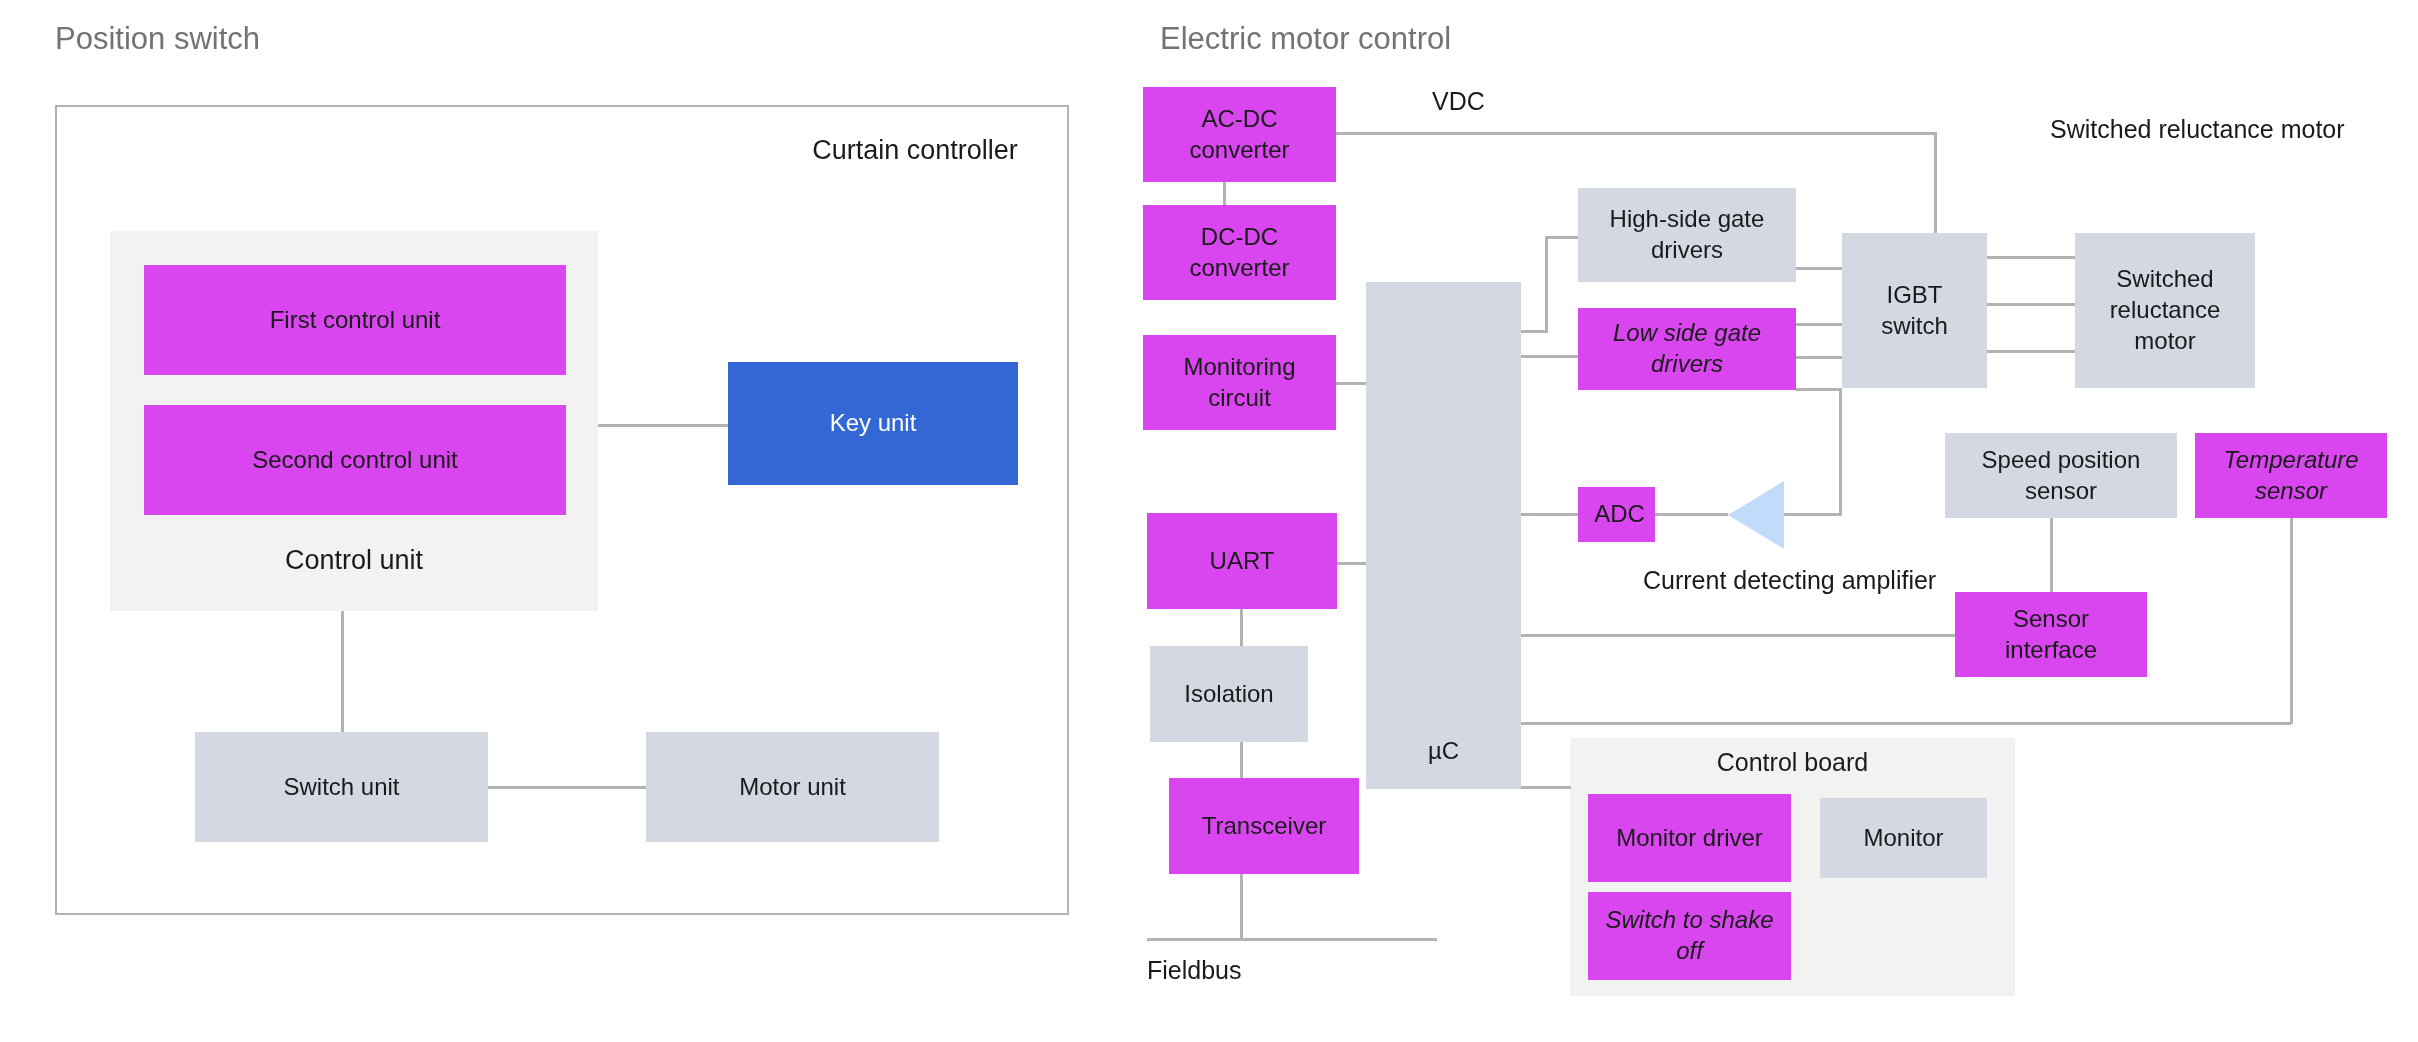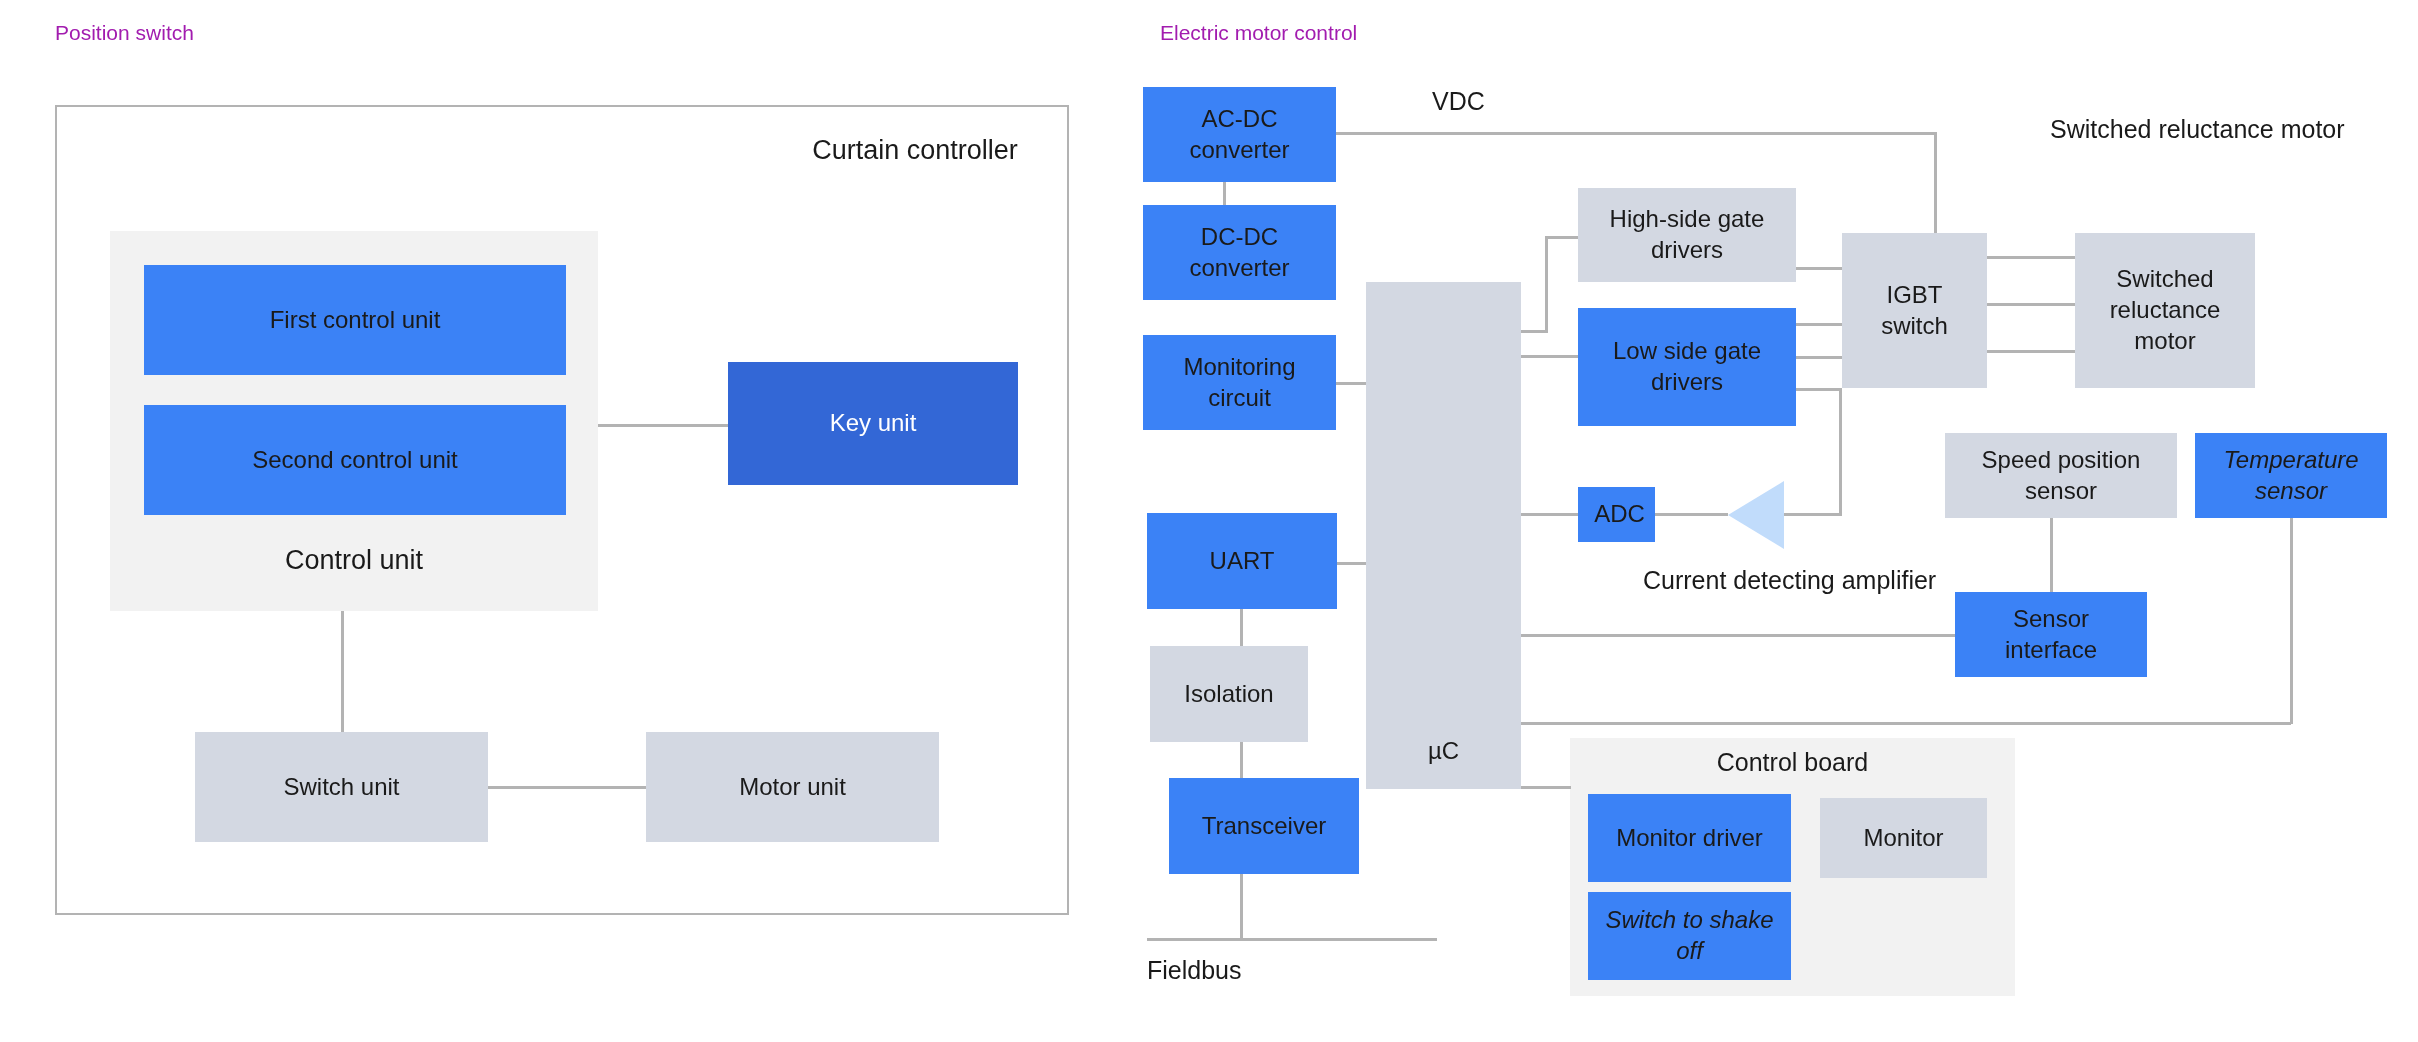--- a/index.html
+++ b/index.html
@@ -13,22 +13,22 @@
   }
   #canvas {
     position: relative;
     width: 2418px;
     height: 1042px;
     background: #ffffff;
     overflow: hidden;
   }
   .sec-title {
     position: absolute;
-    font-size: 21px;
-    color: #a21caf;
+    font-size: 31px;
+    color: #737373;
     white-space: nowrap;
     line-height: 1.2;
     text-align: center;
   }
   .caption {
     position: absolute;
     font-size: 25px;
     color: #1a1a1a;
     white-space: nowrap;
     line-height: 1.2;
@@ -38,21 +38,21 @@
     box-sizing: border-box;
     display: flex;
     align-items: center;
     justify-content: center;
     text-align: center;
     font-size: 24px;
     line-height: 1.28;
     color: #1a1a1a;
     padding: 2px 6px;
   }
-  .box-blue   { background: #3b82f6; }
+  .box-blue   { background: #d946ef; }
   .box-gray   { background: #d3d8e2; }
   .box-accent { background: #3367d6; color: #ffffff; }
   .panel-light{ background: #f2f2f2; }
   .group-frame {
     position: absolute;
     box-sizing: border-box;
     border: 2px solid #b3b3b3;
     background: transparent;
   }
   .label-in-panel {
@@ -139,21 +139,21 @@
 
   <div class="ln ln-v" style="left:1240px; top:874px; height:66px;"></div>
   <div class="ln ln-h" style="left:1147px; top:938px; width:290px;"></div>
   <div class="caption" style="left:1147px; top:955px;">Fieldbus</div>
 
   <div class="box box-gray" style="left:1366px; top:282px; width:155px; height:507px; align-items:flex-end; padding-bottom:22px;">µC</div>
 
   <div class="box box-gray" style="left:1578px; top:188px; width:218px; height:94px; white-space:pre-line;">High-side gate
 drivers</div>
 
-  <div class="box box-blue" style="left:1578px; top:308px; width:218px; height:118px; white-space:pre-line;">Low side gate
+  <div class="box box-blue" style="left:1578px; top:308px; width:218px; height:82px; white-space:pre-line;font-style:italic;">Low side gate
 drivers</div>
 
   <div class="ln ln-h" style="left:1521px; top:330px; width:27px;"></div>
   <div class="ln ln-v" style="left:1545px; top:236px; height:97px;"></div>
   <div class="ln ln-h" style="left:1545px; top:236px; width:33px;"></div>
 
   <div class="ln ln-h" style="left:1521px; top:355px; width:57px;"></div>
 
   <div class="box box-gray" style="left:1842px; top:233px; width:145px; height:155px; white-space:pre-line;">IGBT
 switch</div>

